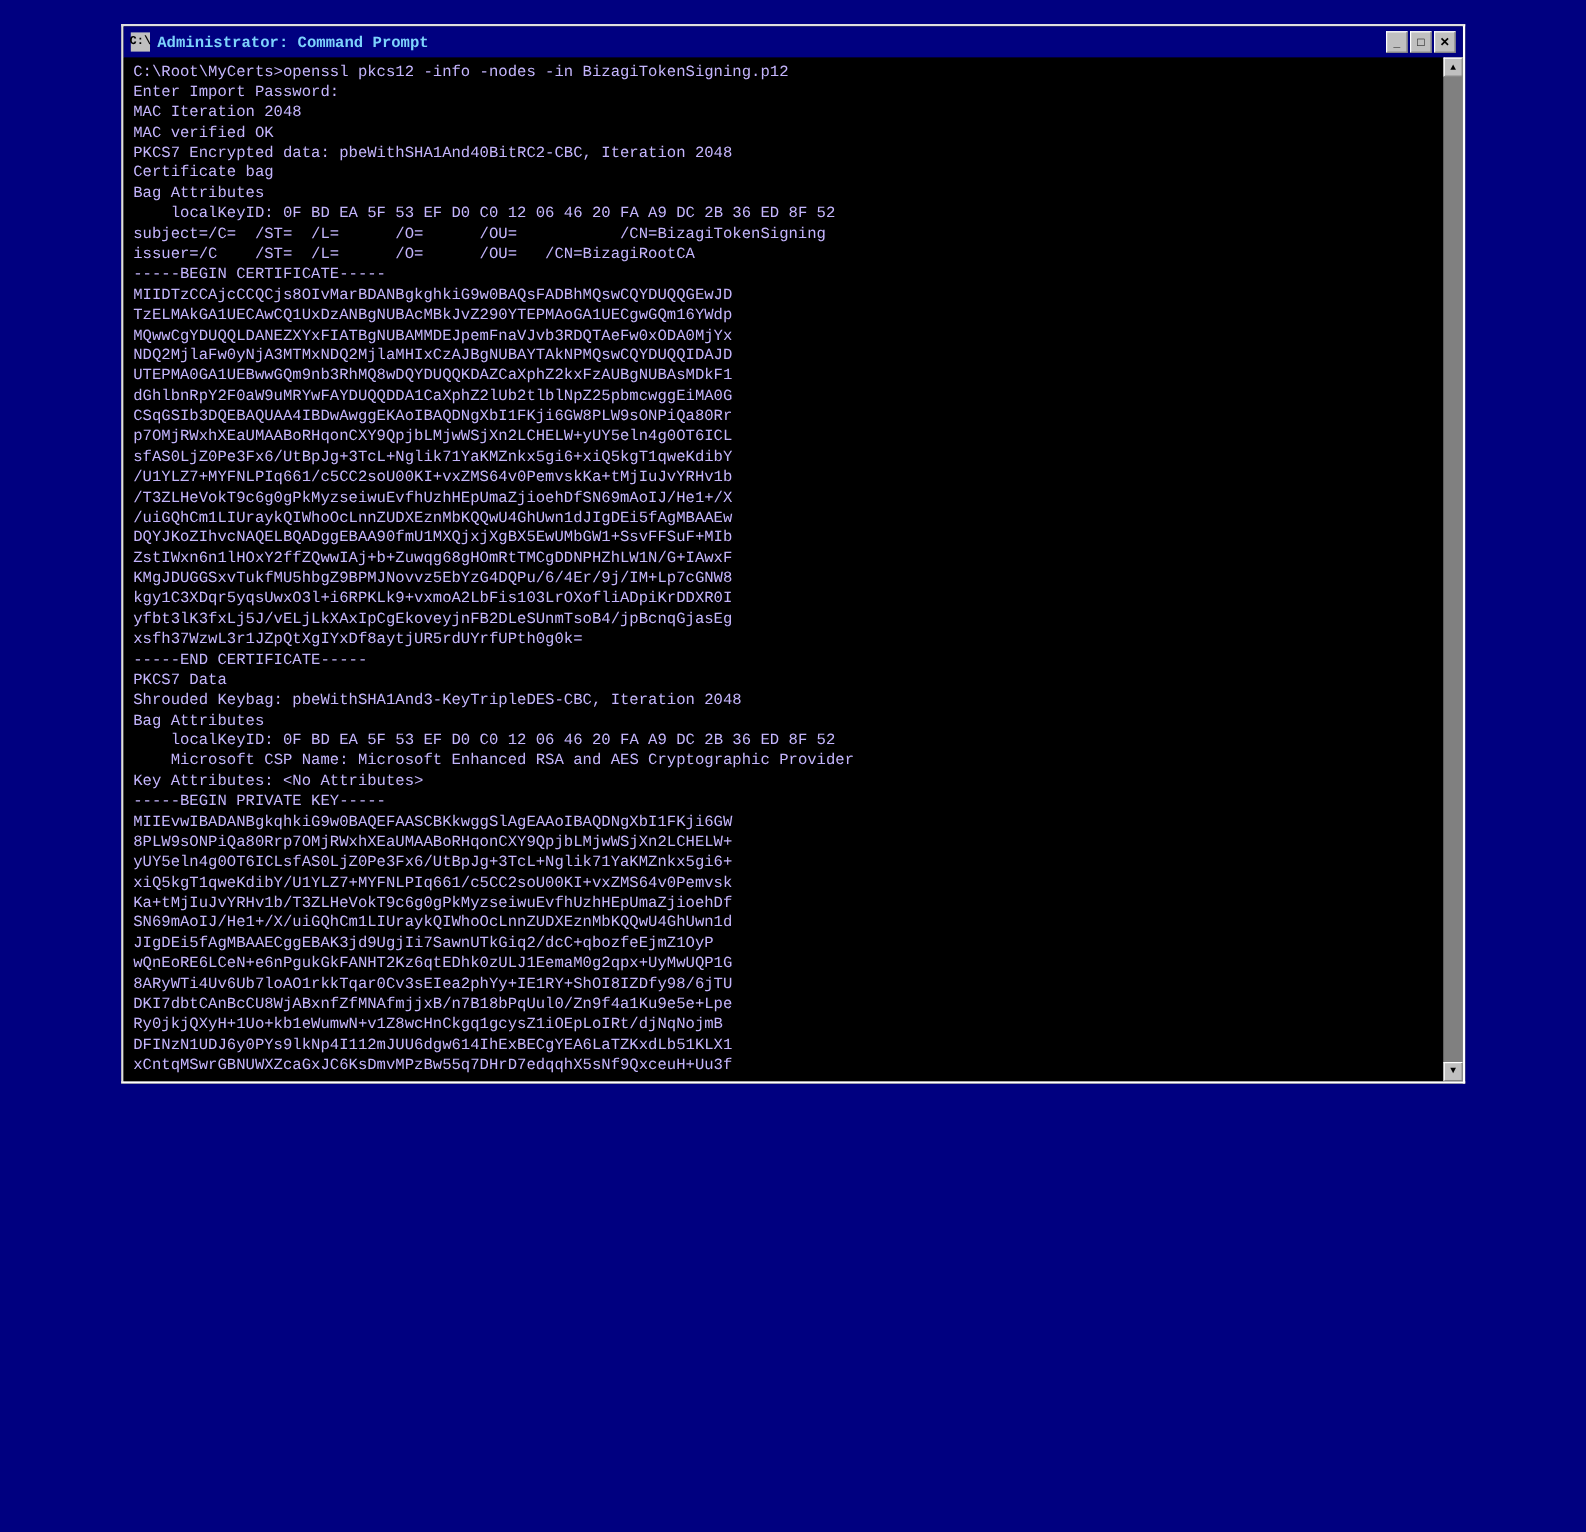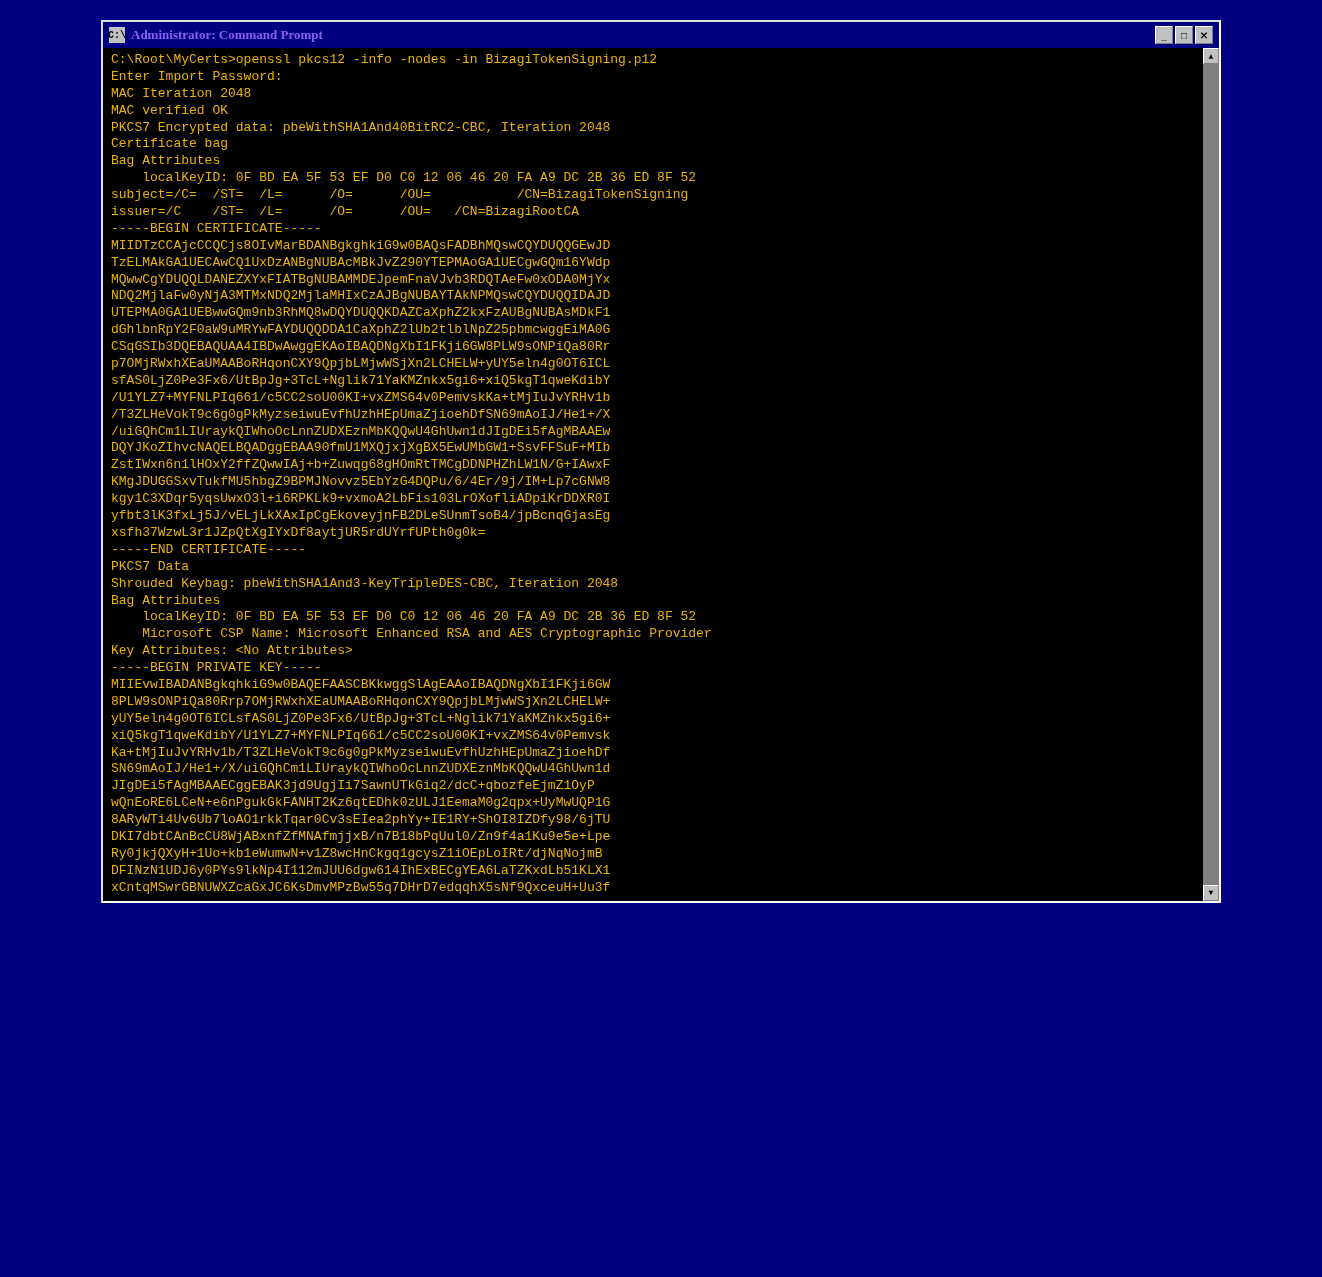--- a/index.html
+++ b/index.html
@@ -47,24 +47,24 @@
       display: flex;
       align-items: center;
       justify-content: center;
       font-size: 10px;
       color: #000;
       font-weight: bold;
       font-family: 'Courier New', monospace;
     }
 
     .title-text {
-      font-family: Liberation Serif, serif;
+      font-family: Liberation Mono, monospace;
       font-size: 13px;
       font-weight: bold;
-      color: #8b5cf6;
+      color: #7dd3fc;
     }
 
     .title-bar-controls {
       display: flex;
       gap: 2px;
     }
 
     .title-btn {
       width: 18px;
       height: 18px;
@@ -77,21 +77,21 @@
       justify-content: center;
       font-size: 10px;
       color: #000;
       cursor: pointer;
       font-family: Arial, sans-serif;
       font-weight: bold;
     }
 
     .content-area {
       background: #000000;
-      color: #eab308;
+      color: #c4b5fd;
       padding: 4px 8px;
       flex: 1;
       overflow: hidden;
       font-family: 'Courier New', Courier, monospace;
       font-size: 13px;
       line-height: 1.3;
       white-space: pre-wrap;
       word-break: break-all;
     }
 

